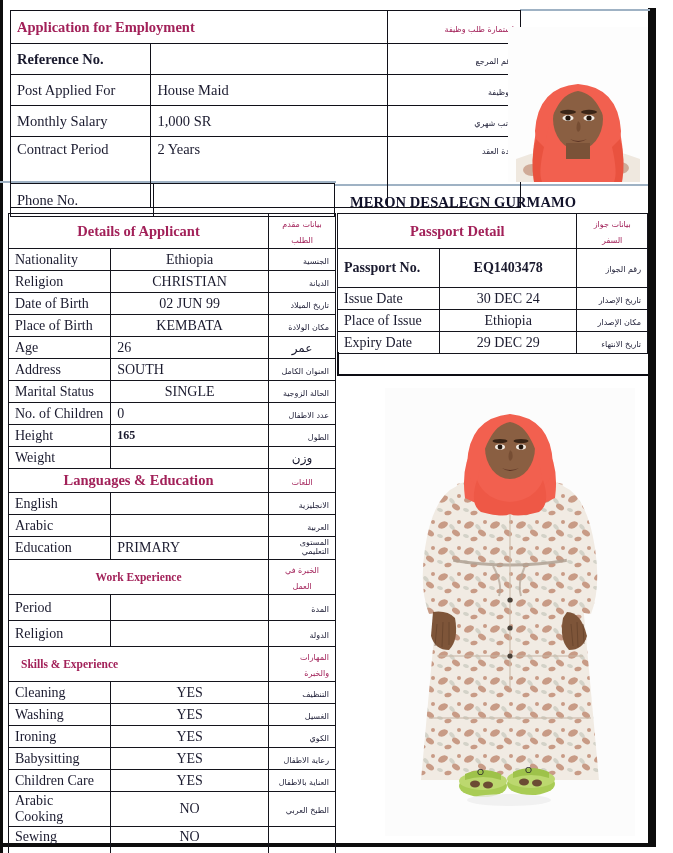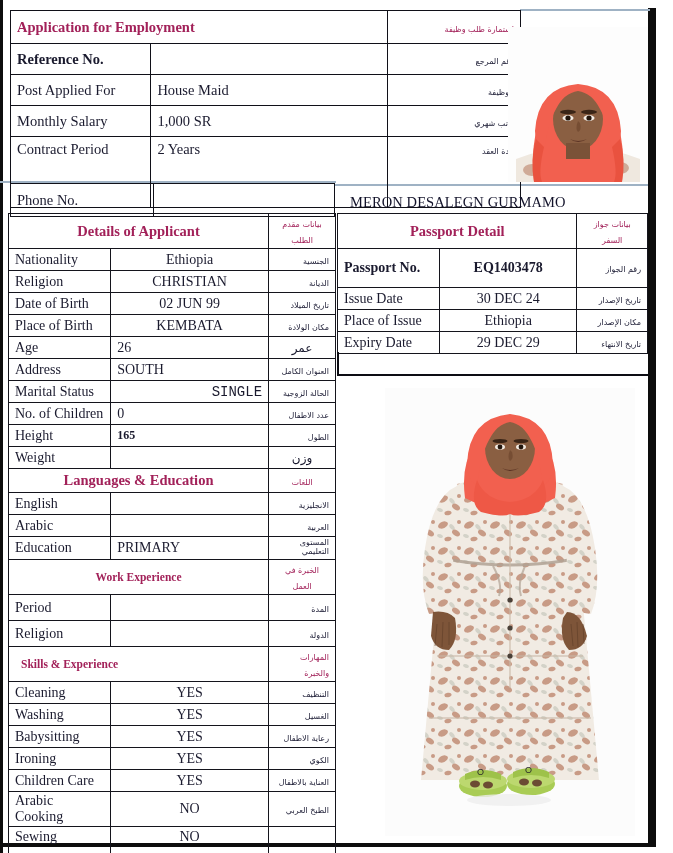--- a/index.html
+++ b/index.html
@@ -79,21 +79,21 @@
     border: 1.2px solid #101018;
     padding: 2px 6px;
     font-size: 14.5px;
     height: 28px;
   }
   #phone-table td.c-lab { width: 130px; }
 
   
   #applicant-name {
     position: absolute; left: 350px; top: 194px;
-    font-size: 14.5px; font-weight: normal; letter-spacing: .1px;
+    font-size: 14.5px; font-weight: bold; letter-spacing: .1px;
     color: #12122a;
   }
 
   
   #left-table {
     position: absolute; left: 8px; top: 213px; width: 328px;
     border: 1.8px solid #0d0d14;
   }
   #left-table td {
     border: 1.1px solid #14141c;
@@ -251,21 +251,21 @@
       <td class="lt-val tall2 val-small">26</td>
       <td class="lt-ar tall2" style="text-align:center;"><span class="ar-mid">عمر</span></td>
     </tr>
     <tr>
       <td class="lt-lab">Address</td>
       <td class="lt-val" style="text-align:left;">SOUTH</td>
       <td class="lt-ar"><span class="ar-small">العنوان الكامل</span></td>
     </tr>
     <tr>
       <td class="lt-lab">Marital Status</td>
-      <td class="lt-val" style="text-align:right;font-family:Liberation Mono, monospace;">SINGLE</td>
+      <td class="lt-val" style="text-align:center;">SINGLE</td>
       <td class="lt-ar"><span class="ar-small">الحالة الزوجية</span></td>
     </tr>
     <tr>
       <td class="lt-lab">No. of Children</td>
       <td class="lt-val val-small">0</td>
       <td class="lt-ar"><span class="ar-small">عدد الاطفال</span></td>
     </tr>
     <tr>
       <td class="lt-lab">Height</td>
       <td class="lt-val" style="text-align:left;font-size:12px;font-weight:bold;">165</td>
@@ -332,28 +332,28 @@
       <td class="sk-lab">Cleaning</td>
       <td class="sk-val">YES</td>
       <td class="sk-ar"><span class="ar-small">التنظيف</span></td>
     </tr>
     <tr>
       <td class="sk-lab">Washing</td>
       <td class="sk-val">YES</td>
       <td class="sk-ar"><span class="ar-small">الغسيل</span></td>
     </tr>
     <tr>
+      <td class="sk-lab">Ironing</td>
+      <td class="sk-val">YES</td>
+      <td class="sk-ar"><span class="ar-small">الكوي</span></td>
+    </tr>
+    <tr>
       <td class="sk-lab">Babysitting</td>
       <td class="sk-val">YES</td>
       <td class="sk-ar"><span class="ar-small">رعاية الاطفال</span></td>
-    </tr>
-    <tr>
-      <td class="sk-lab">Ironing</td>
-      <td class="sk-val">YES</td>
-      <td class="sk-ar"><span class="ar-small">الكوي</span></td>
     </tr>
     <tr>
       <td class="sk-lab">Children Care</td>
       <td class="sk-val">YES</td>
       <td class="sk-ar"><span class="ar-small">العناية بالاطفال</span></td>
     </tr>
     <tr>
       <td class="sk-lab">Arabic Cooking</td>
       <td class="sk-val">NO</td>
       <td class="sk-ar"><span class="ar-small">الطبخ العربي</span></td>

